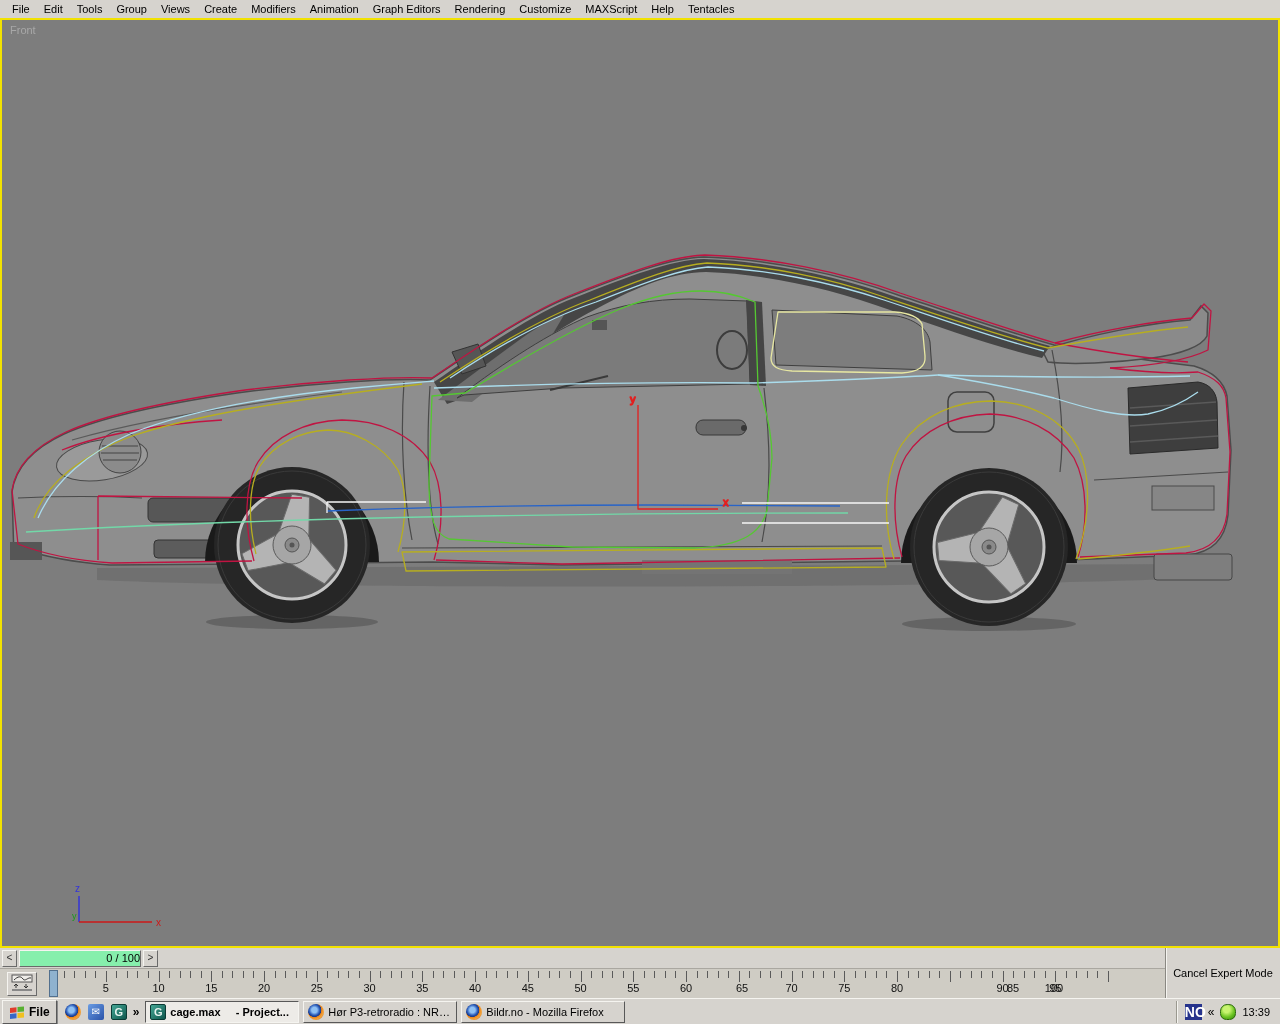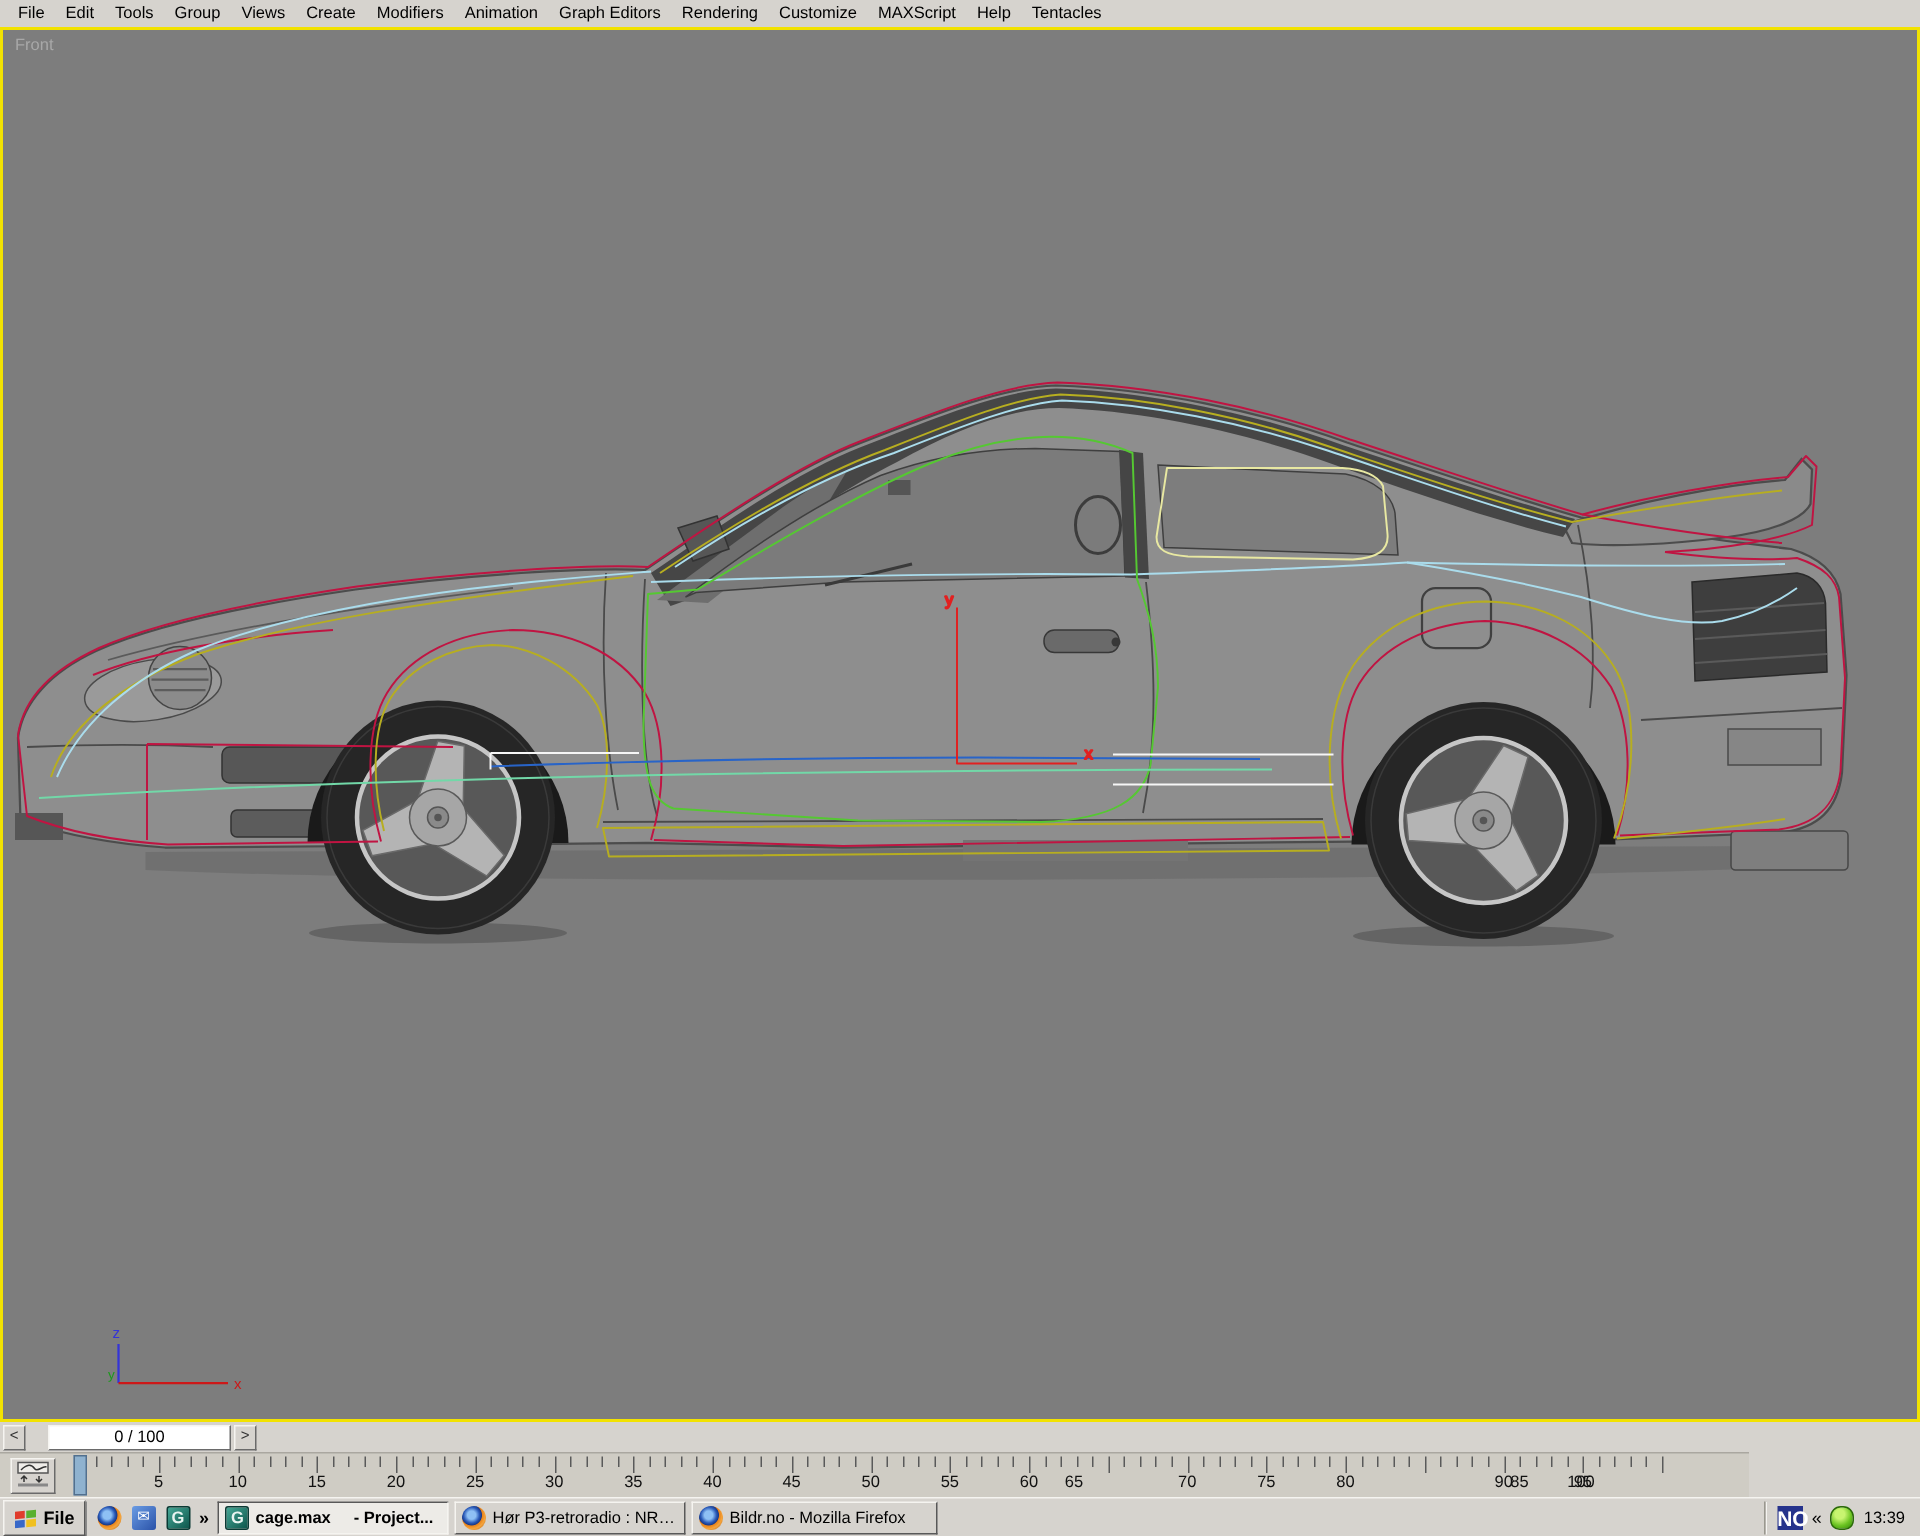--- a/index.html
+++ b/index.html
@@ -16,22 +16,22 @@
     border:2px solid #f2e200;background:#7d7d7d;}
   #viewport-label{position:absolute;left:8px;top:4px;font-size:11px;color:#a8a8a8;}
   #scene{position:absolute;left:0;top:0;width:1276px;height:926px;}
 
   
   #slider-row{position:absolute;left:0;top:948px;width:1166px;height:20px;background:#d6d3ce;
     display:flex;align-items:center;}
   .tiny-btn{width:15px;height:17px;margin-left:2px;background:#d6d3ce;border:1px solid;
     border-color:#f5f4f0 #6a6a6a #6a6a6a #f5f4f0;font-size:10px;line-height:14px;text-align:center;
     color:#333;box-sizing:border-box;}
-  #slider-handle{width:122px;height:17px;margin-left:15px;background:#ffffff;border:1px solid;
-    border-color:#f5f4f0 #6a6a6a #6a6a6a #f5f4f0;font-size:11px;text-align:center;line-height:15px;
+  #slider-handle{width:122px;height:17px;margin-left:2px;background:#86efac;border:1px solid;
+    border-color:#f5f4f0 #6a6a6a #6a6a6a #f5f4f0;font-size:11px;text-align:right;line-height:15px;
     color:#000;box-sizing:border-box;}
 
   
   #trackbar{position:absolute;left:0;top:968px;width:1166px;height:30px;background:#cfccc4;
     border-top:1px solid #aaa7a0;box-sizing:border-box;}
   #curve-btn{position:absolute;left:7px;top:3px;width:30px;height:24px;background:#d6d3ce;border:1px solid;
     border-color:#f5f4f0 #6a6a6a #6a6a6a #f5f4f0;box-sizing:border-box;padding:1px 3px;}
   #ruler{position:absolute;left:0;top:0;width:1166px;height:30px;}
   .tick{position:absolute;top:2px;width:1px;background:#5a5a5a;}
   .tick.minor{height:7px;}
@@ -349,21 +349,21 @@
         <div class="tick minor" style="left: 654.35px;"></div>
         <div class="tick minor" style="left: 664.9px;"></div>
         <div class="tick minor" style="left: 675.45px;"></div>
         <div class="tick major" style="left: 686px;"></div>
         <div class="tick-label" style="left: 686px;">60</div>
         <div class="tick minor" style="left: 696.55px;"></div>
         <div class="tick minor" style="left: 707.1px;"></div>
         <div class="tick minor" style="left: 717.65px;"></div>
         <div class="tick minor" style="left: 728.2px;"></div>
         <div class="tick major" style="left: 738.75px;"></div>
-        <div class="tick-label" style="left: 716px;">65</div>
+        <div class="tick-label" style="left: 742px;">65</div>
         <div class="tick minor" style="left: 749.3px;"></div>
         <div class="tick minor" style="left: 759.85px;"></div>
         <div class="tick minor" style="left: 770.4px;"></div>
         <div class="tick minor" style="left: 780.95px;"></div>
         <div class="tick major" style="left: 791.5px;"></div>
         <div class="tick-label" style="left: 791.5px;">70</div>
         <div class="tick minor" style="left: 802.05px;"></div>
         <div class="tick minor" style="left: 812.6px;"></div>
         <div class="tick minor" style="left: 823.15px;"></div>
         <div class="tick minor" style="left: 833.7px;"></div>
@@ -405,20 +405,23 @@
       <svg width="22" height="18" viewBox="0 0 22 18">
         <rect x="1" y="1" width="20" height="7" fill="#efede9" stroke="#555"></rect>
         <path d="M 3,6 C 7,2 10,2 12,5 C 14,8 17,3 20,4" stroke="#333" fill="none"></path>
         <path d="M 5,10 L 5,14 M 3,12 L 5,10 L 7,12" stroke="#333" fill="none"></path>
         <path d="M 15,14 L 15,10 M 13,12 L 15,14 L 17,12" stroke="#333" fill="none"></path>
         <rect x="1" y="15" width="20" height="2" fill="#888"></rect>
       </svg>
     </div>
   </div>
 
+  <div id="expert-panel">
+    <span id="cancel-expert">Cancel Expert Mode</span>
+  </div>
 
   <div id="taskbar">
     <div id="start-btn">
       <svg width="16" height="14" viewBox="0 0 16 14">
         <g transform="skewY(-6)">
           <rect x="1" y="3" width="6.5" height="5" fill="#e03c2c"></rect>
           <rect x="8.5" y="3" width="6.5" height="5" fill="#58b030"></rect>
           <rect x="1" y="9" width="6.5" height="5" fill="#3868c8"></rect>
           <rect x="8.5" y="9" width="6.5" height="5" fill="#f0c020"></rect>
         </g>

